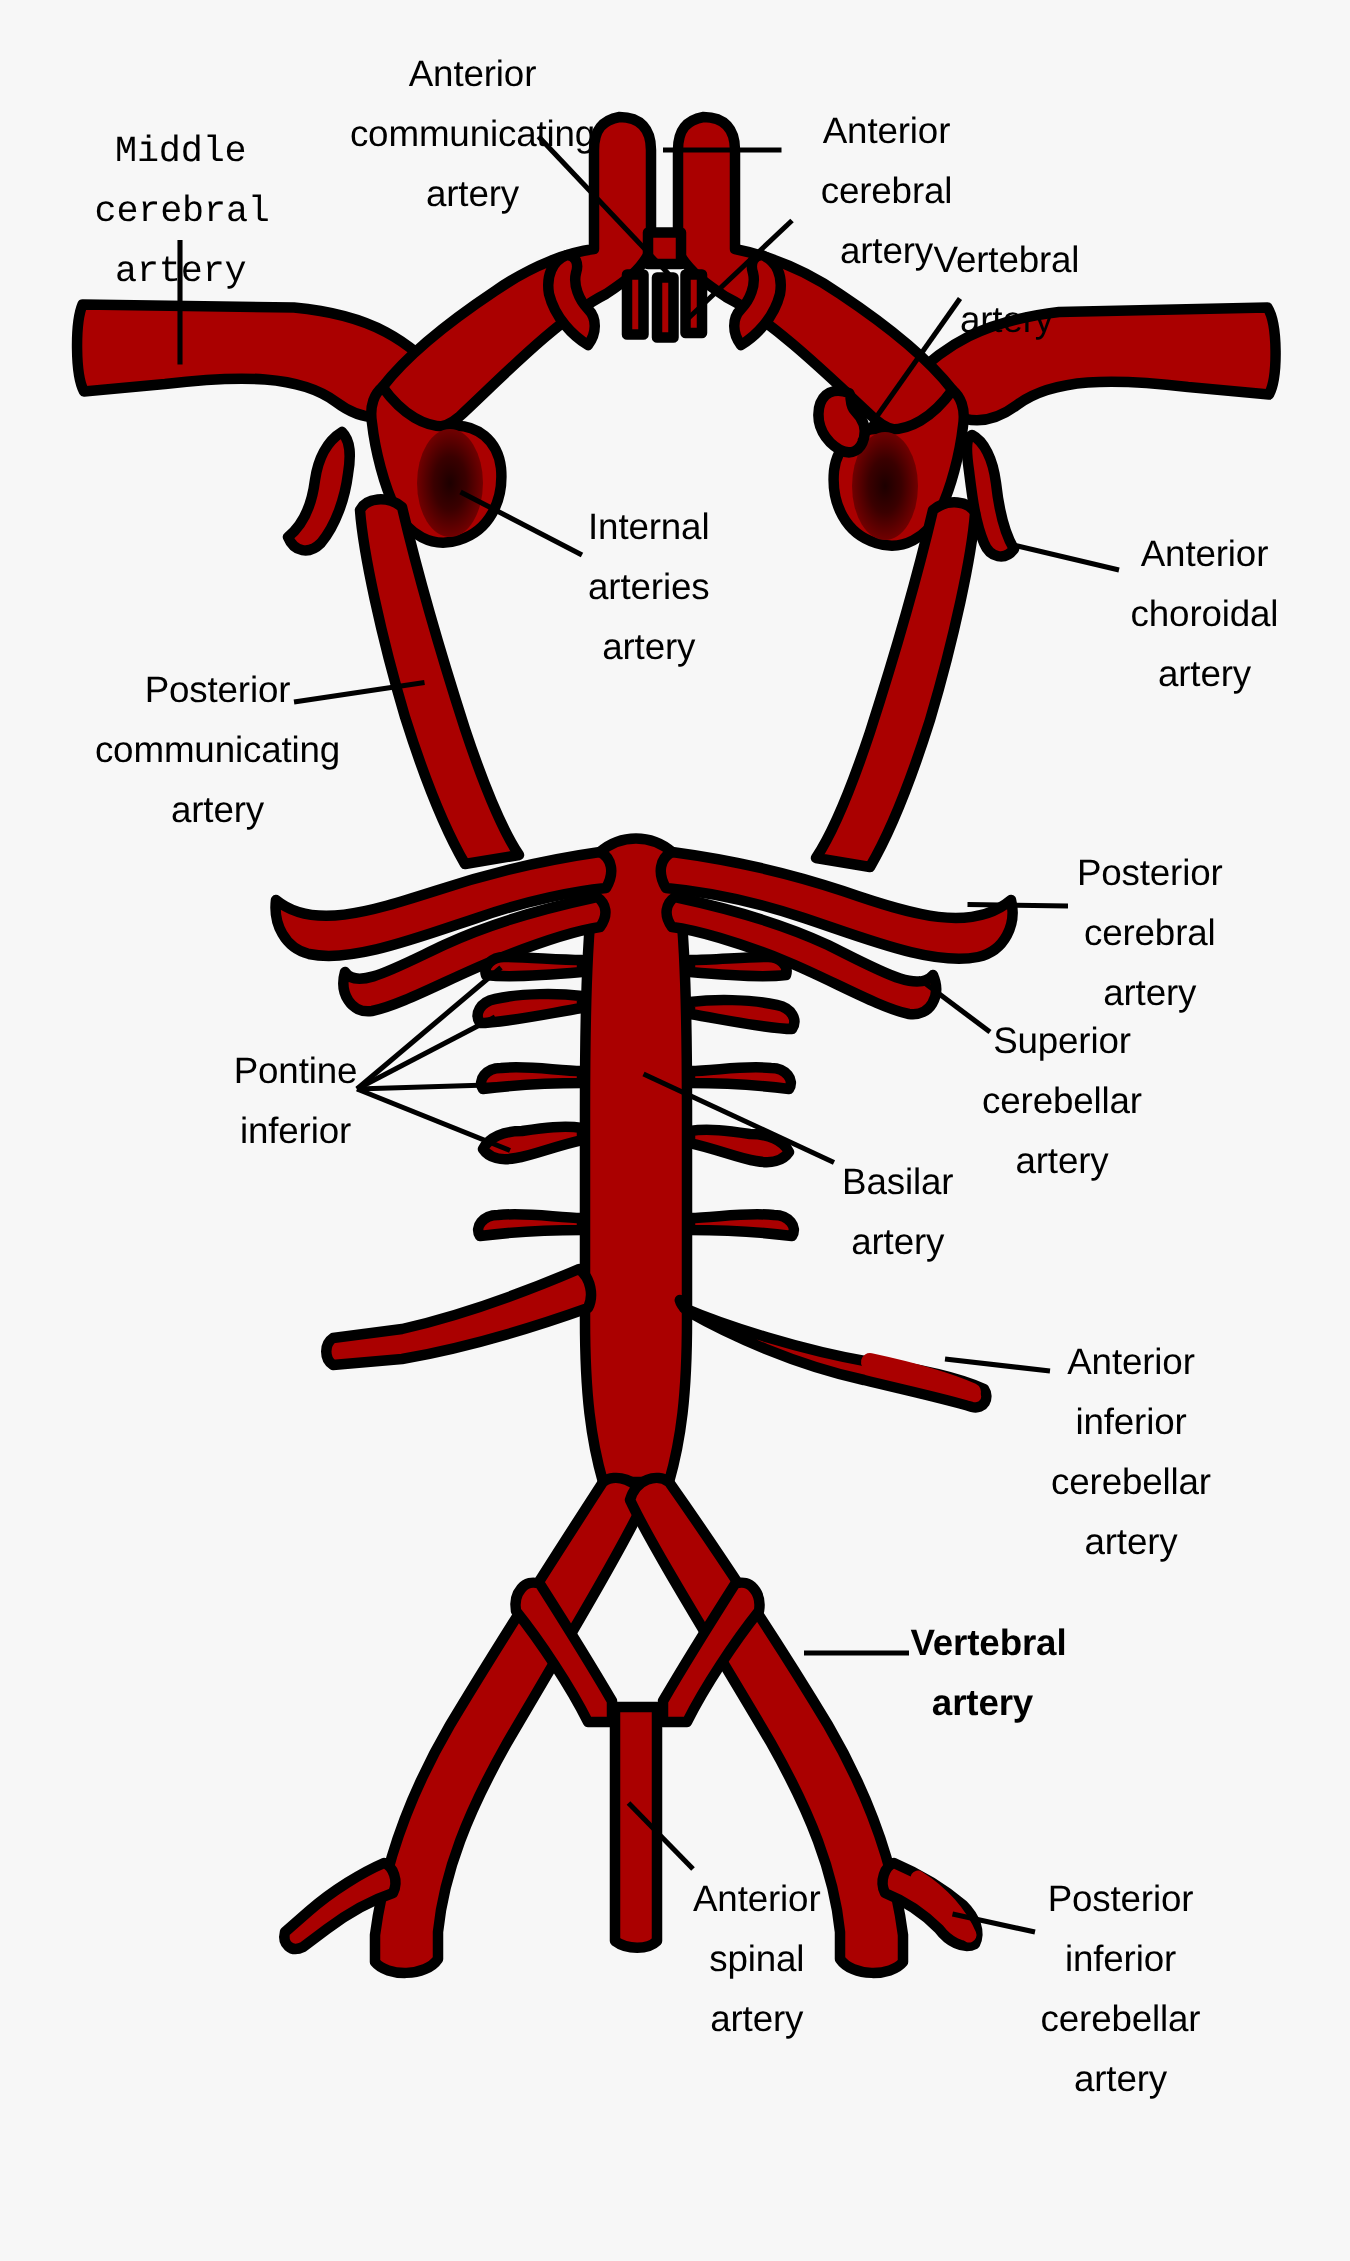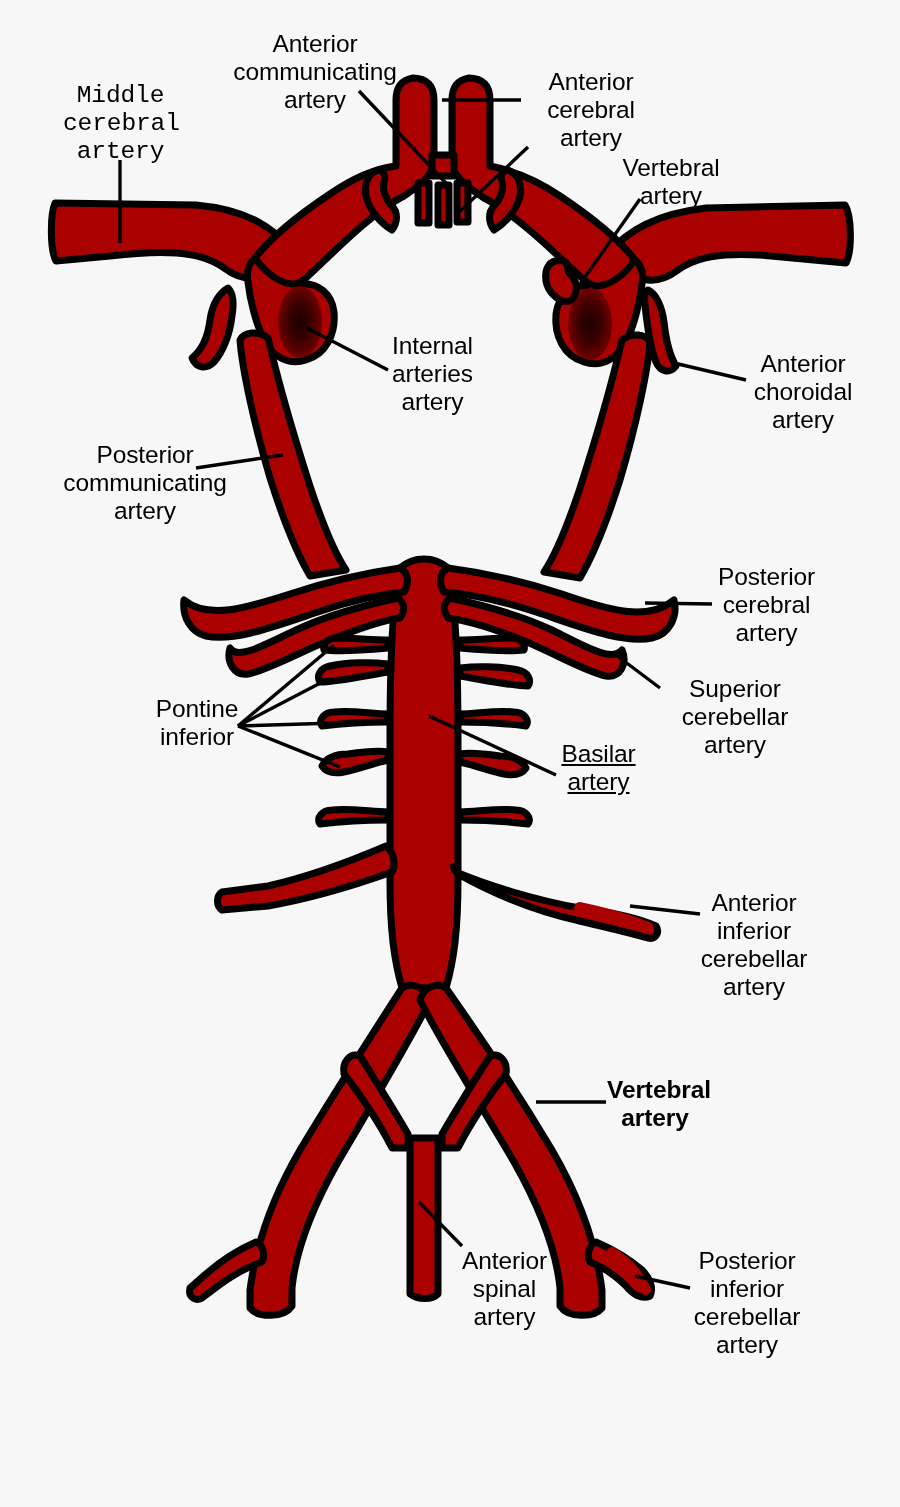--- a/index.html
+++ b/index.html
@@ -39,21 +39,21 @@
   .leader {
     stroke: #000000;
     stroke-width: 3.4;
     fill: none;
     stroke-linecap: butt;
   }
   .label {
     position: absolute;
     font-family: "Liberation Sans", sans-serif;
     font-size: 24.5px;
-    line-height: 28px;
+    line-height: 40px;
     color: #000000;
     white-space: pre-line;
     letter-spacing: -0.1px;
   }
   .label.center { text-align: center; }
 </style>
 </head>
 <body>
 
 <div id="page">
@@ -500,28 +500,28 @@
 artery</div>
 
   <div class="label center" style="left:56px; top:441px; width:178px;">Posterior
 communicating
 artery</div>
 
   <div class="label center" style="left:709px; top:563px; width:115px;">Posterior
 cerebral
 artery</div>
 
-  <div class="label center" style="left:676px; top:675px; width:118px;">Superior
+  <div class="label center" style="left:649px; top:675px; width:118px;">Superior
 cerebellar
 artery</div>
 
   <div class="label center" style="left:145px; top:695px; width:104px;">Pontine
 inferior</div>
 
-  <div class="label center" style="left:553px; top:740px; width:91px;text-decoration:underline;">Basilar
+  <div class="label center" style="left:553px; top:769px; width:91px;">Basilar
 artery</div>
 
   <div class="label center" style="left:693px; top:889px; width:122px;">Anterior
 inferior
 cerebellar
 artery</div>
 
   <div class="label center" style="left:607px; top:1076px; width:96px;font-weight:bold;">Vertebral
 artery</div>
 

